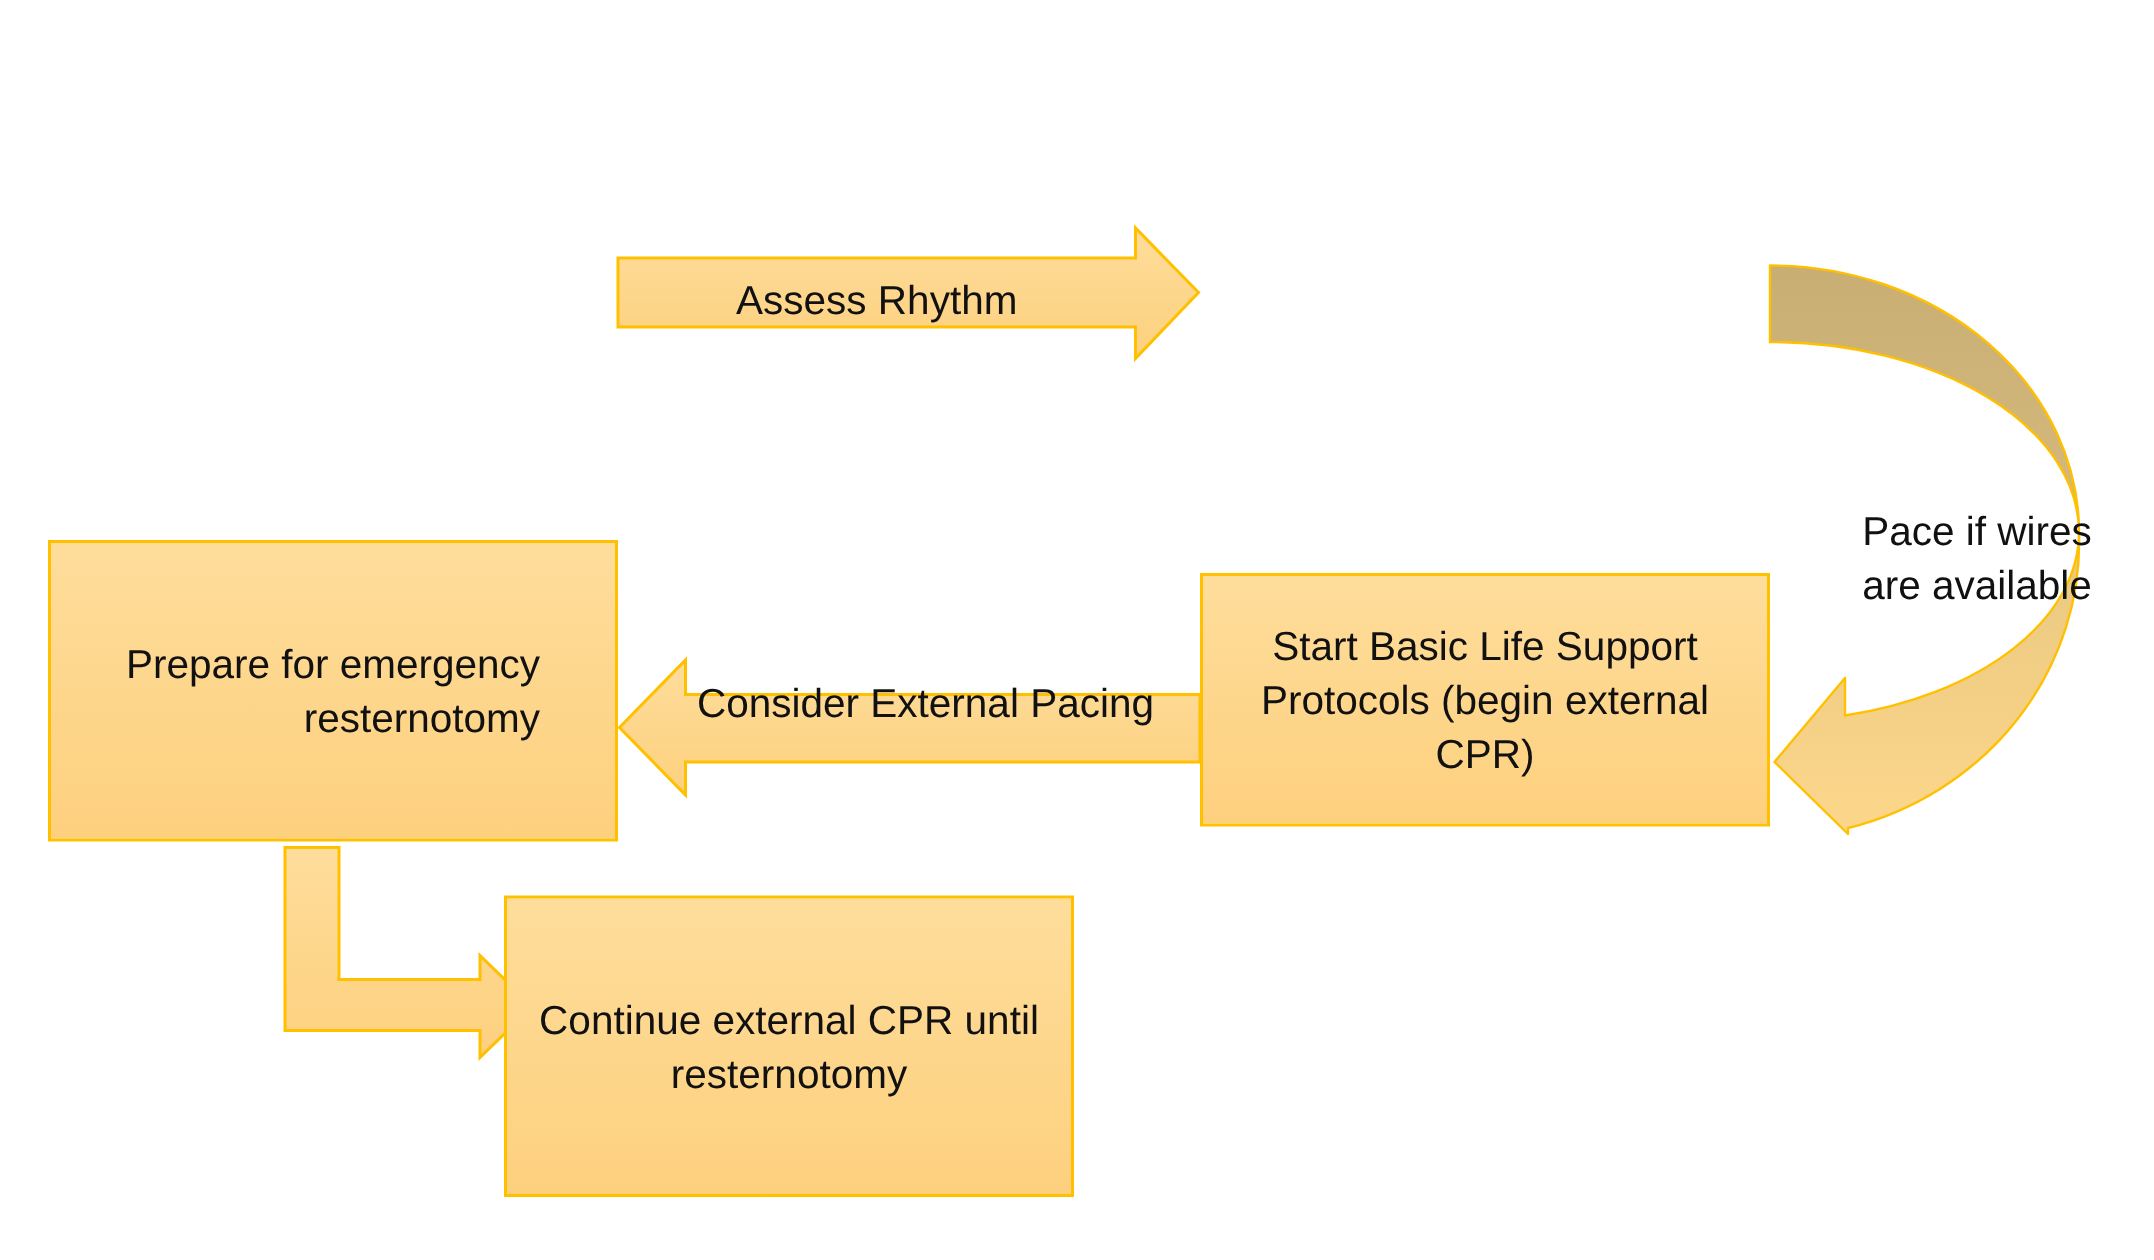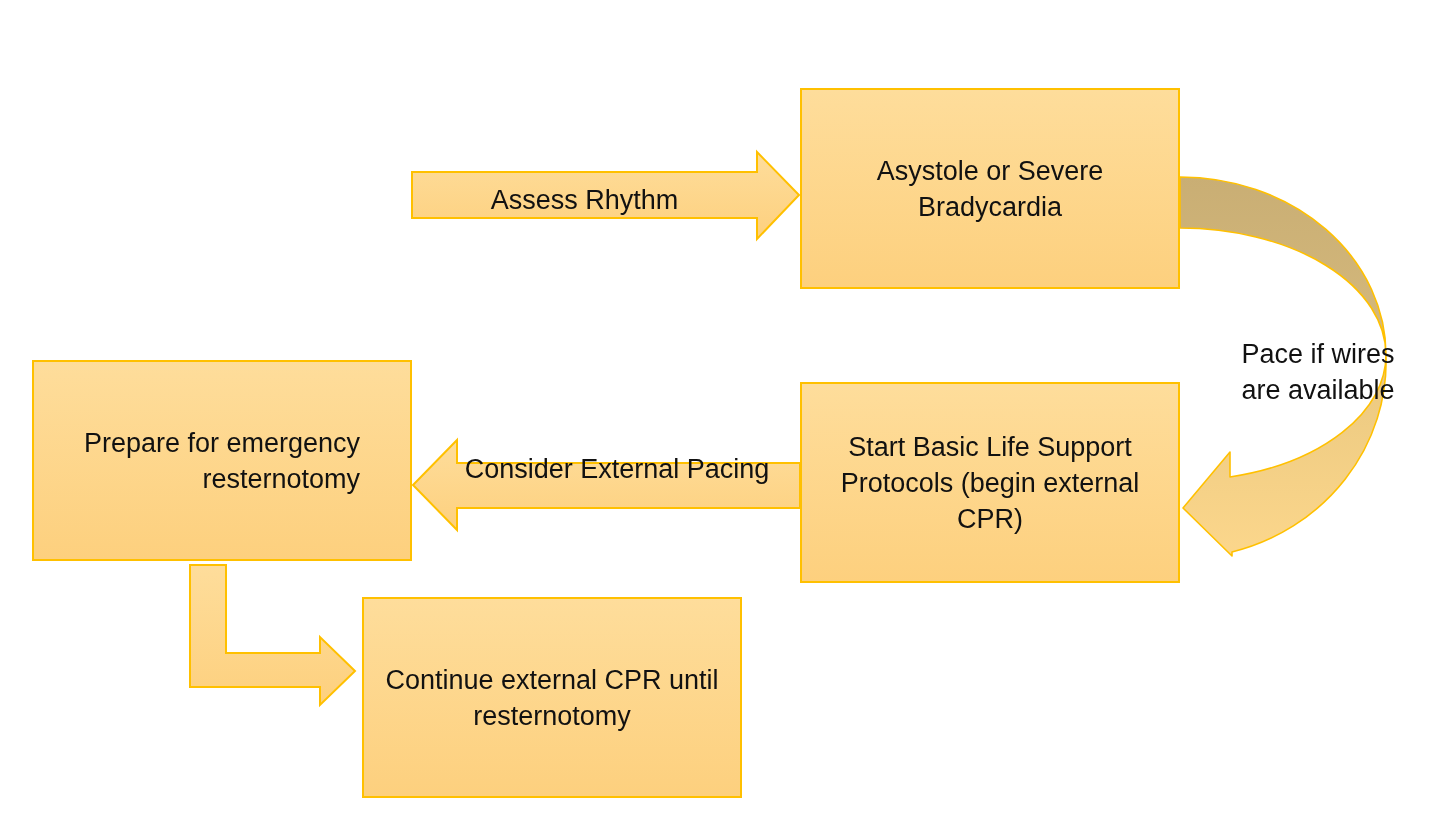--- a/index.html
+++ b/index.html
@@ -47,23 +47,23 @@
     background:linear-gradient(180deg, var(--box-top), var(--box-bottom));
     border:2px solid var(--border);
     color:var(--text);
     font-size:27px;
     line-height:36px;
     white-space:pre-line;
     padding:0 15px;
   }
   .n-patient {left:32px;  top:88px;  width:380px; height:201px;}
   .n-asystole{left:800px; top:88px;  width:380px; height:201px;}
-  .n-bls     {left:800px; top:382px; width:380px; height:201px;}
+  .n-bls     {left:800px; top:382px; width:380px; height:169px;}
   .n-prepare {left:32px;  top:360px; width:380px; height:201px;text-align:right;}
-  .n-continue{left:362px; top:597px; width:380px; height:201px;}
+  .n-continue{left:336px; top:597px; width:380px; height:201px;}
   .edge-label{
     position:absolute;
     z-index:3;
     display:flex;
     align-items:center;
     justify-content:center;
     text-align:center;
     color:var(--text);
     font-size:27px;
     line-height:36px;
@@ -108,22 +108,20 @@
              L 1232,552
              A 206,197 0 0 0 1386,355
              Z"></path>
 
     <path class="curve-shape" fill="url(#gCurveDark)" d="M 1180,177
              A 206,178 0 0 1 1386,355
              A 206,127 0 0 0 1180,228
              Z"></path>
   </svg>
 
-  <div class="node n-asystole">Asystole or Severe
-Bradycardia</div>
   <div class="node n-bls">Start Basic Life Support
 Protocols (begin external
 CPR)</div>
   <div class="node n-prepare">Prepare for emergency
 resternotomy</div>
   <div class="node n-continue">Continue external CPR until
 resternotomy</div>
 
   <div class="edge-label l-assess">Assess Rhythm</div>
   <div class="edge-label l-pace">Pace if wires

